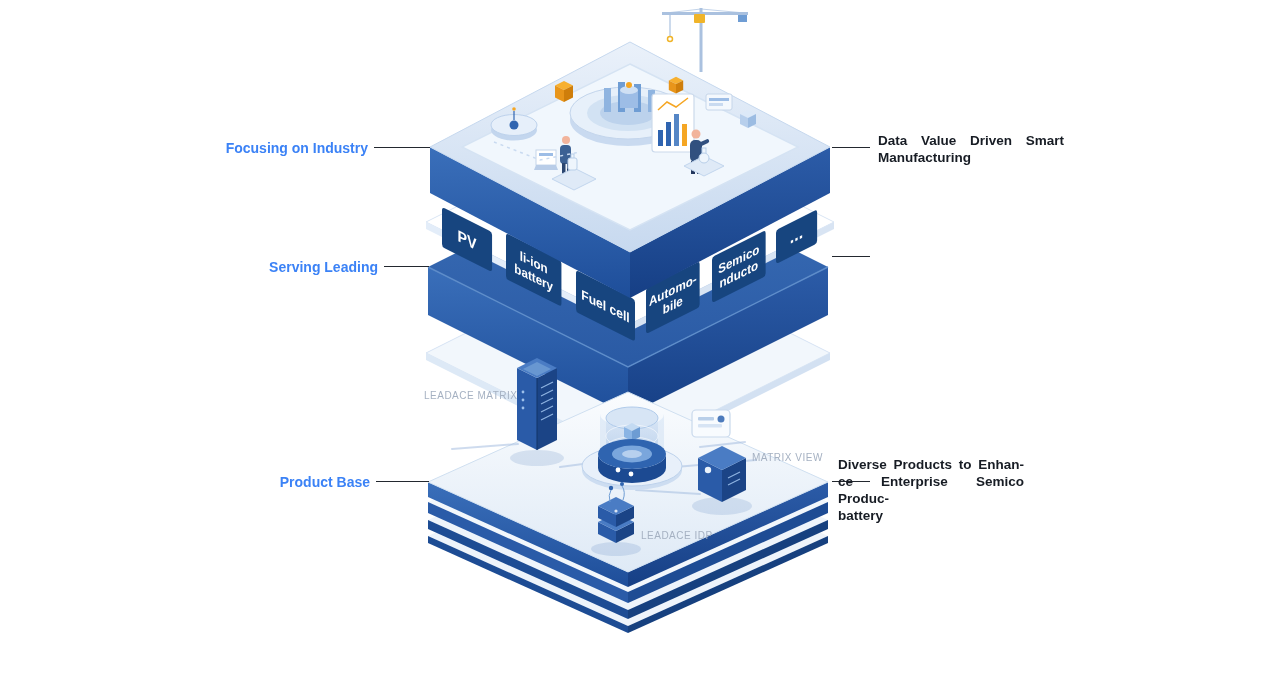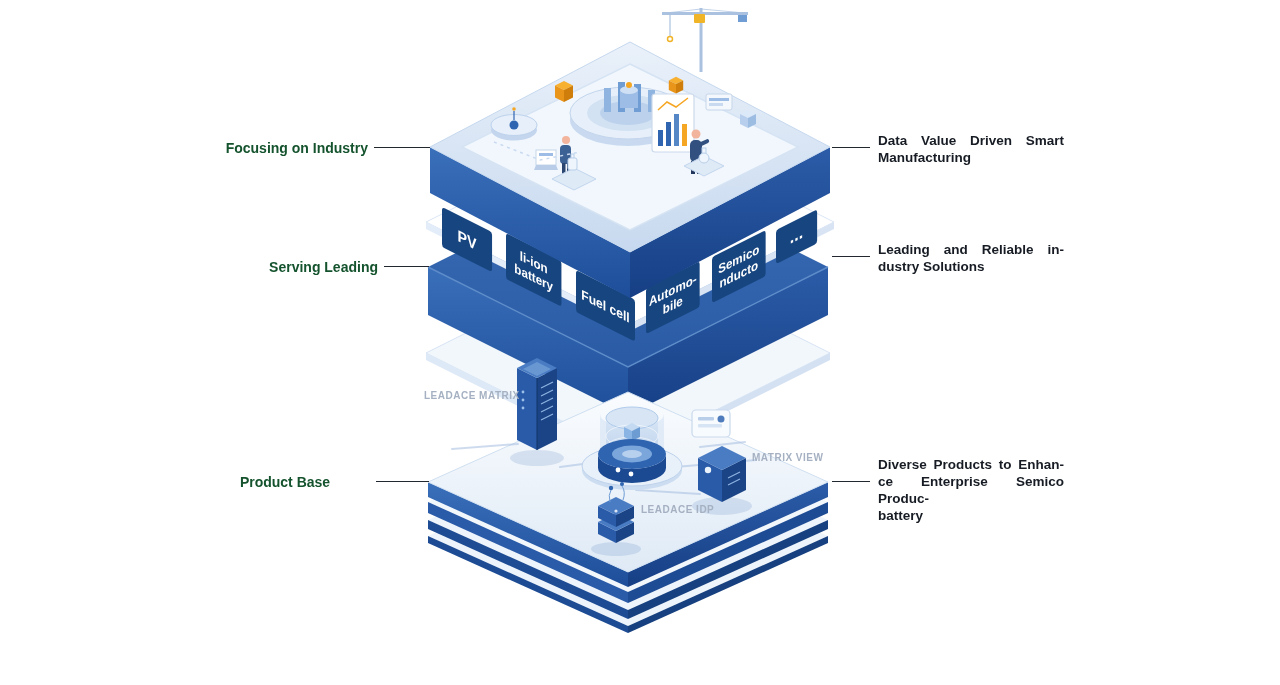--- a/index.html
+++ b/index.html
@@ -1,24 +1,24 @@
 <!DOCTYPE html>
 <html><head>
 <meta charset="utf-8">
 <style>
   html,body{margin:0;padding:0;background:#ffffff;}
   .stage{position:relative;width:1280px;height:685px;background:#ffffff;overflow:hidden;
          font-family:"Liberation Sans",sans-serif;}
   svg{position:absolute;left:0;top:0;}
-  .lbl{position:absolute;font-weight:700;font-size:14px;color:#14532d;text-align:right;line-height:17px;}
+  .lbl{position:absolute;font-weight:700;font-size:14px;color:#3b82f6;text-align:right;line-height:17px;}
   .conn{position:absolute;height:1.4px;background:#23282f;}
   .rlbl{position:absolute;font-weight:700;font-size:13.5px;color:#171c24;line-height:17px;width:186px;}
   .rl{display:block;}
   .rl.just{text-align:justify;text-align-last:justify;}
-  .plbl{position:absolute;font-weight:700;font-size:10px;letter-spacing:.5px;color:#a5b1c2;white-space:nowrap;}
+  .plbl{position:absolute;font-weight:400;font-size:10px;letter-spacing:.5px;color:#a5b1c2;white-space:nowrap;}
   .tile-t{font-family:"Liberation Sans",sans-serif;font-weight:700;fill:#ffffff;}
 </style>
 </head>
 <body>
 
 <div class="stage">
 
 <svg width="1280" height="685" viewBox="0 0 1280 685">
   <defs>
     <linearGradient id="gSideL" x1="0" y1="0" x2="0" y2="1">
@@ -295,39 +295,35 @@
     <circle cx="622" cy="484" r="2" fill="#2f64b0"></circle>
   </g>
 </svg>
 
 <div class="lbl" style="left:198px;top:140px;width:170px;">Focusing on Industry</div>
 <div class="conn" style="left:374px;top:147px;width:56px;"></div>
 
 <div class="lbl" style="left:208px;top:259px;width:170px;">Serving Leading</div>
 <div class="conn" style="left:384px;top:266px;width:45px;"></div>
 
-<div class="lbl" style="left:200px;top:474px;width:170px;text-align:center;">Product Base</div>
+<div class="lbl" style="left:200px;top:474px;width:170px;">Product Base</div>
 <div class="conn" style="left:376px;top:481px;width:53px;"></div>
 
 <div class="conn" style="left:832px;top:147px;width:38px;"></div>
 <div class="rlbl" style="left:878px;top:132px;">
   <span class="rl just">Data Value Driven Smart</span>
   <span class="rl">Manufacturing</span>
 </div>
 
 <div class="conn" style="left:832px;top:256px;width:38px;"></div>
-<div class="rlbl" style="left:878px;top:241px;">
-  <span class="rl just">Leading and Reliable in-</span>
-  <span class="rl">dustry Solutions</span>
-</div>
 
 <div class="conn" style="left:832px;top:481px;width:38px;"></div>
-<div class="rlbl" style="left:878px;top:456px;">
+<div class="rlbl" style="left:838px;top:456px;">
   <span class="rl just">Diverse Products to Enhan-</span>
   <span class="rl just">ce Enterprise Semico Produc-</span>
   <span class="rl">battery</span>
 </div>
 
 <div class="plbl" style="left:424px;top:390px;">LEADACE MATRIX</div>
 <div class="plbl" style="left:752px;top:452px;">MATRIX VIEW</div>
-<div class="plbl" style="left:641px;top:504px;">LEADACE IDP</div>
+<div class="plbl" style="left:641px;top:530px;">LEADACE IDP</div>
 
 </div>
 
 </body></html>

